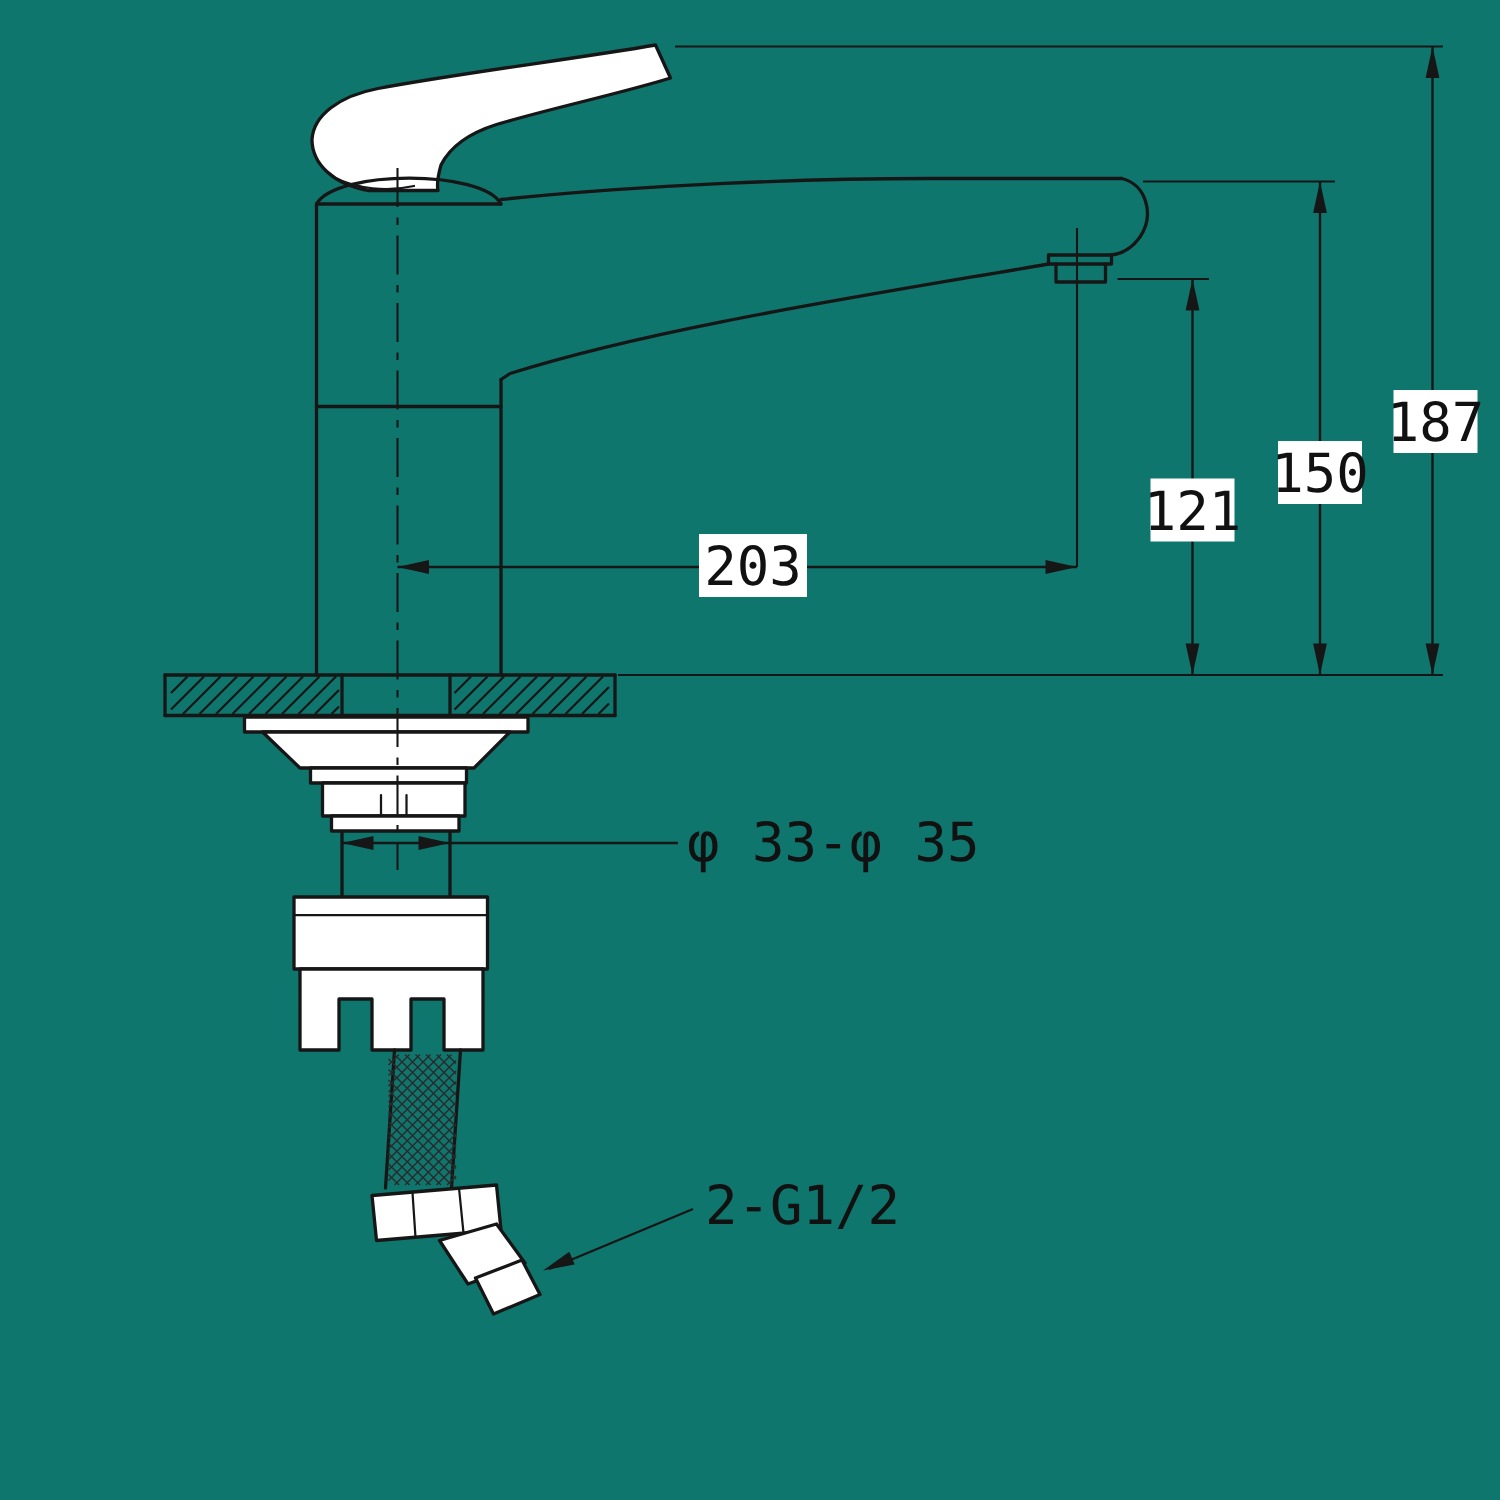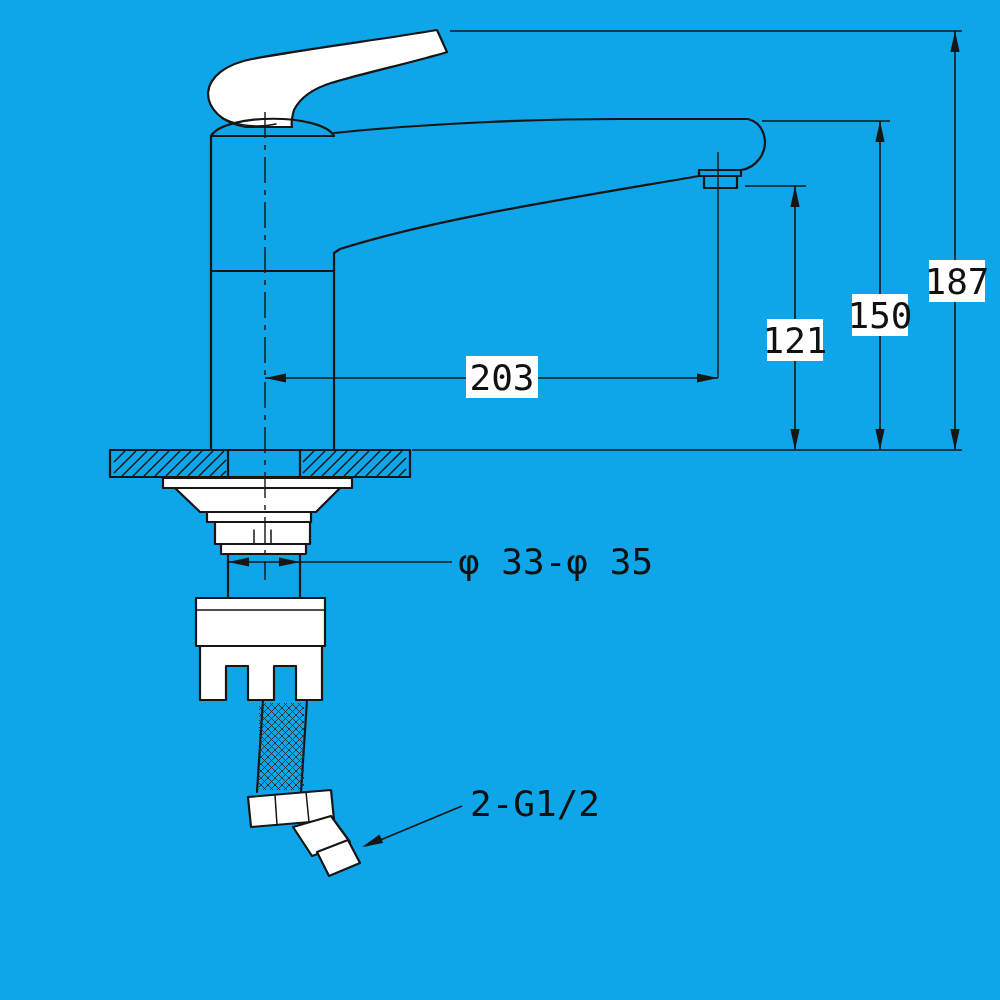--- a/index.html
+++ b/index.html
@@ -1,16 +1,16 @@
 <!DOCTYPE html>
 <html><head>
 <meta charset="utf-8">
 <style>
   html,body{margin:0;padding:0;background:#ffffff;}
-  .frame{position:relative;width:1000px;height:1000px;background:#0ea5e9;overflow:hidden;}
+  .frame{position:relative;width:1000px;height:1000px;background:#0f766e;overflow:hidden;}
   svg{display:block;}
   .outline{fill:none;stroke:#161616;stroke-width:2.2;stroke-linecap:round;stroke-linejoin:round;}
   .outline-fill{fill:#ffffff;stroke:#161616;stroke-width:2.2;stroke-linejoin:round;}
   .detail{fill:none;stroke:#161616;stroke-width:1.5;stroke-linecap:round;}
   .dim{fill:none;stroke:#161616;stroke-width:1.6;stroke-linecap:butt;}
   .thin{fill:none;stroke:#161616;stroke-width:1.4;}
   .centerline{fill:none;stroke:#161616;stroke-width:1.4;stroke-dasharray:26 7 5 7;}
   .label-bg{fill:#ffffff;stroke:none;}
   .dim-text{font-family:"DejaVu Sans Mono","Liberation Mono",monospace;font-size:36px;fill:#111111;}
 </style>

